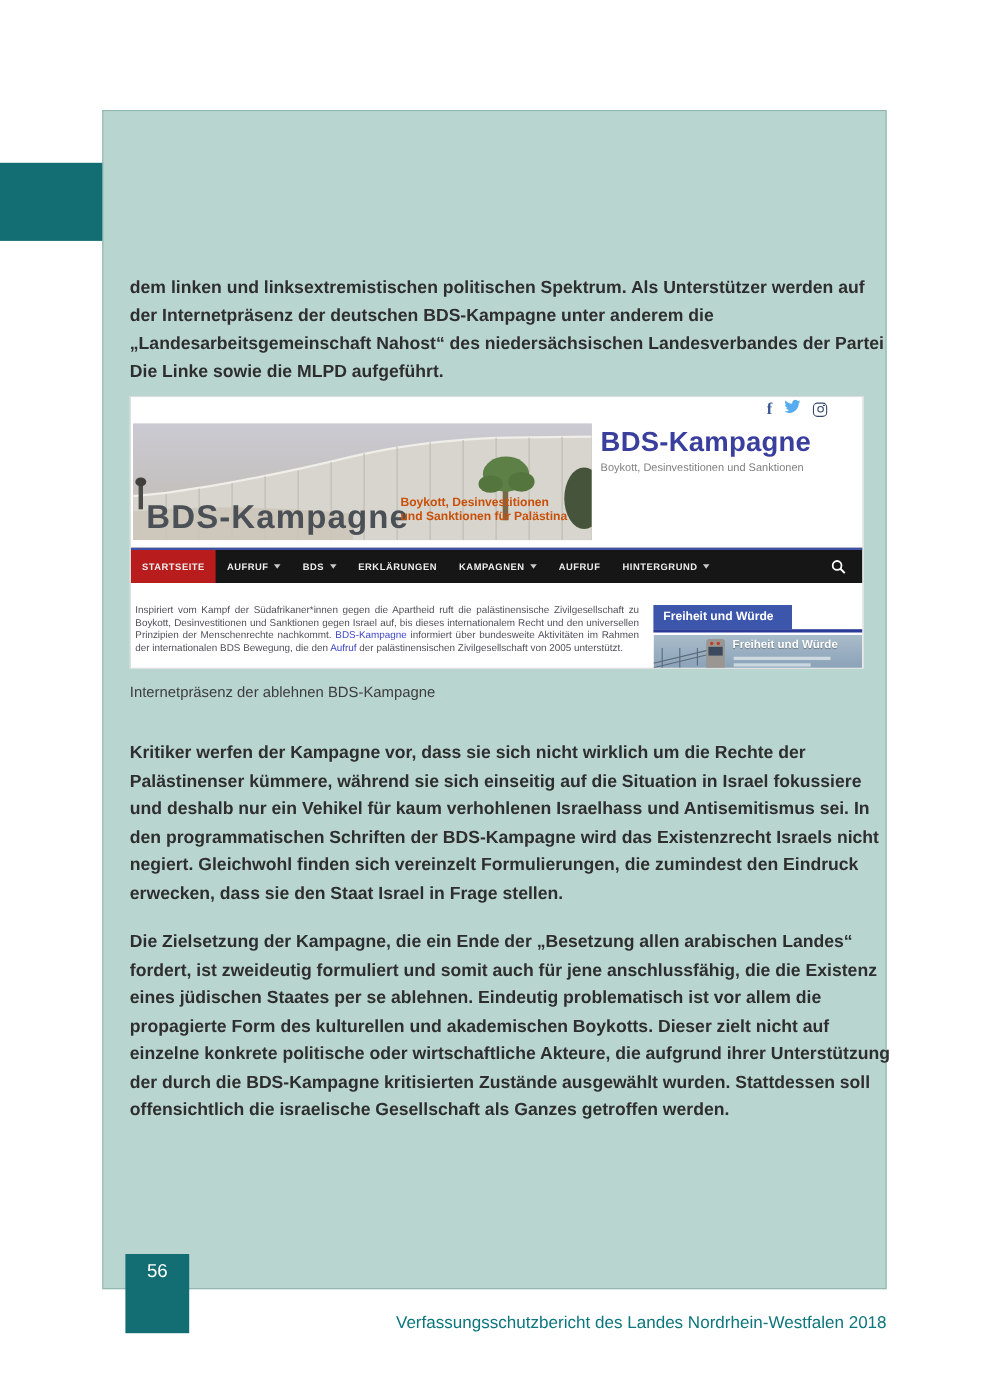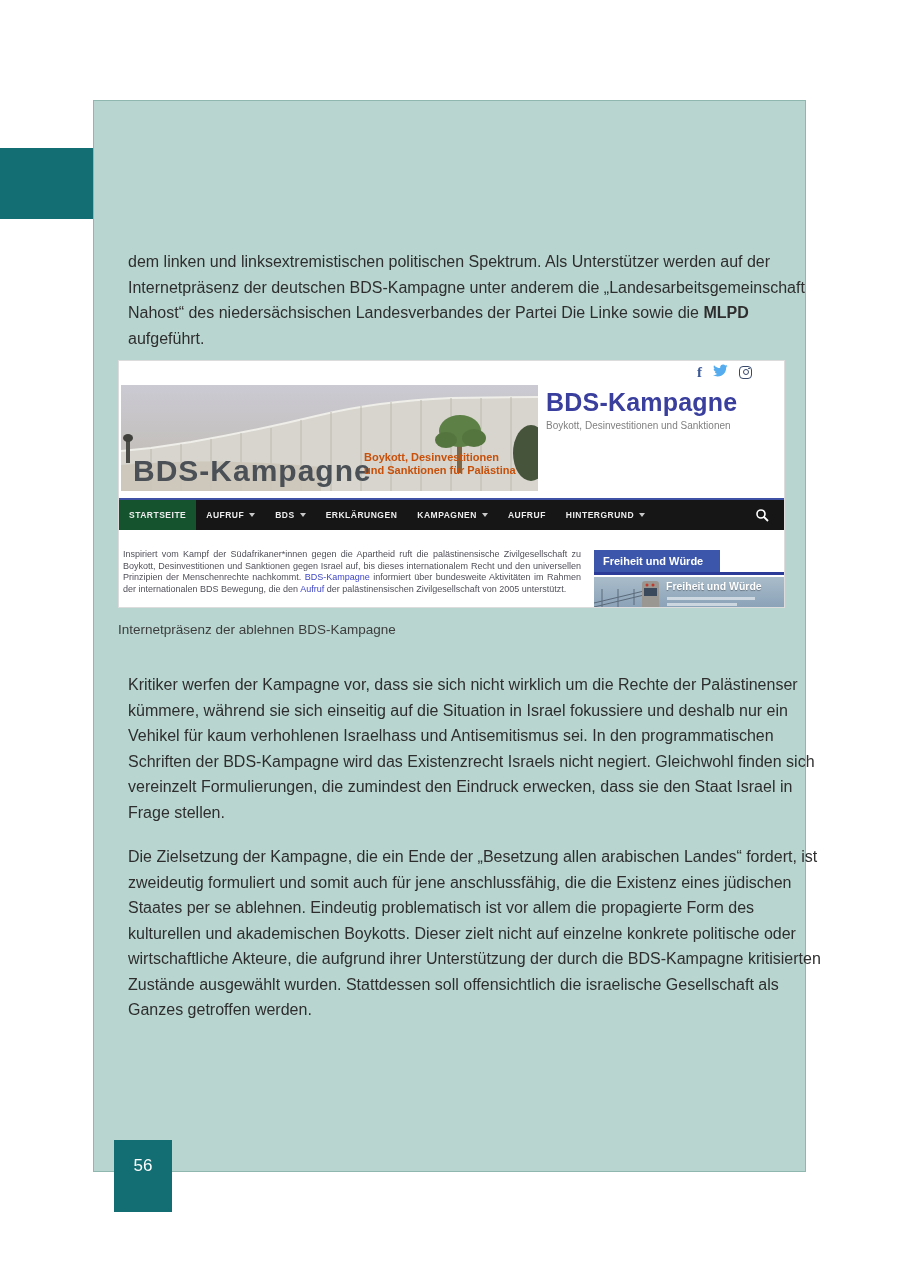--- a/index.html
+++ b/index.html
@@ -4,22 +4,22 @@
 <style>
   * { margin:0; padding:0; box-sizing:border-box; }
   body { background:#ffffff; font-family:"Liberation Sans", sans-serif; }
   .page { position:relative; width:900px; height:1272px; background:#ffffff; overflow:hidden; }
 
   .mint-panel { position:absolute; left:93px; top:100px; width:713px; height:1072px;
     background:#b8d5cf; border:1px solid #8fb6af; }
 
   .chapter-tab { position:absolute; left:0; top:148px; width:93px; height:71px; background:#136e74; }
 
-  .body-text { position:absolute; left:128px; width:695px; font-size:16px; line-height:25.5px;
-    color:#2e2e2e; text-align:left; }
+  .body-text { position:absolute; left:118px; width:695px; font-size:16px; line-height:25.5px;
+    color:#2e2e2e; text-align:left;font-weight:bold; }
   .intro { top:249px; }
   .p2 { top:672px; }
   .p3 { top:844px; }
   .p4 { top:1040px; }
 
   
   .shot { position:absolute; left:118px; top:360px; width:667px; height:248px;
     background:#ffffff; border:1px solid #dcdcdc; overflow:hidden; }
   .social { position:absolute; top:3px; right:32px; display:flex; gap:11px; align-items:center; height:16px; }
   .fb-glyph { font-family:"Liberation Serif", serif; font-weight:bold; font-size:15px; color:#3b5998; line-height:14px; }
@@ -37,21 +37,21 @@
     color:#c8500a; line-height:13px; }
 
   .site-head { position:absolute; left:427px; top:27px; }
   .site-title { font-size:25px; color:#3a3f9e; font-weight:600; letter-spacing:0.2px; }
   .site-sub { font-size:10px; color:#808080; margin-top:3px; }
 
   .shot-nav { position:absolute; left:0; top:137px; width:100%; height:32px; background:#161616;
     border-top:2px solid #3e51a4; display:flex; align-items:stretch; }
   .nav-item { display:flex; align-items:center; padding:0 10px; font-size:8.5px; font-weight:bold;
     letter-spacing:0.5px; color:#ededed; white-space:nowrap; cursor:pointer; }
-  .nav-item.active { background:#14532d; }
+  .nav-item.active { background:#b91c1c; }
   .caret { width:0; height:0; border-left:3px solid transparent; border-right:3px solid transparent;
     border-top:4px solid #c9c9c9; display:inline-block; margin-left:5px; }
   .nav-search { margin-left:auto; display:flex; align-items:center; padding:0 15px; cursor:pointer; }
 
   .shot-body { position:absolute; left:4px; top:188px; width:458px; font-size:9px; line-height:11.7px;
     text-align:justify; color:#50505a; }
   .shot-link { color:#3f46c5; }
 
   .widget-tab { position:absolute; left:475px; top:189px; width:126px; height:22px; background:#3c56ab;
     color:#ffffff; font-size:11px; font-weight:bold; line-height:22px; padding-left:9px; cursor:pointer; }
@@ -61,21 +61,21 @@
   .widget-img-title { position:absolute; left:72px; top:3px; font-size:10.5px; font-weight:bold;
     color:#ffffff; text-shadow:0 1px 1px rgba(0,0,0,0.35); white-space:nowrap; }
   .blur-bar { position:absolute; left:73px; height:3px; width:88px; background:rgba(255,255,255,0.55); }
   .blur-bar.b1 { top:20px; } .blur-bar.b2 { top:26px; width:70px; }
 
   .caption { position:absolute; left:118px; top:622px; font-size:13.5px; color:#3d3d3d; }
 
   
   .page-num-box { position:absolute; left:114px; top:1140px; width:58px; height:72px; background:#136e74;
     color:#ffffff; font-size:17px; text-align:center; }
-  .page-num-box span { display:block; margin-top:16px; }
+  .page-num-box span { display:block; margin-top:6px; }
   .section-title { position:absolute; left:205px; top:1143px; font-variant:small-caps; font-size:16.5px;
     color:#1e7478; letter-spacing:0.4px; }
   .report-title { position:absolute; right:94px; top:1194px; font-size:15.5px; color:#0c767d; }
 </style>
 </head>
 <body>
 
 <div class="page">
 
   <div class="mint-panel"></div>
@@ -207,14 +207,15 @@
   </div>
 
   <div class="caption">Internetpräsenz der ablehnen BDS-Kampagne</div>
 
   <p class="body-text p2">Kritiker werfen der Kampagne vor, dass sie sich nicht wirklich um die Rechte der Palästinenser kümmere, während sie sich einseitig auf die Situation in Israel fokussiere und deshalb nur ein Vehikel für kaum verhohlenen Israelhass und Antisemitismus sei. In den programmatischen Schriften der BDS-Kampagne wird das Existenzrecht Israels nicht negiert. Gleichwohl finden sich vereinzelt Formulierungen, die zumindest den Eindruck erwecken, dass sie den Staat Israel in Frage stellen.</p>
   <p class="body-text p3">Die Zielsetzung der Kampagne, die ein Ende der „Besetzung allen arabischen Landes“ fordert, ist zweideutig formuliert und somit auch für jene anschlussfähig, die die Existenz eines jüdischen Staates per se ablehnen. Eindeutig problematisch ist vor allem die propagierte Form des kulturellen und akademischen Boykotts. Dieser zielt nicht auf einzelne konkrete politische oder wirtschaftliche Akteure, die aufgrund ihrer Unterstützung der durch die BDS-Kampagne kritisierten Zustände ausgewählt wurden. Stattdessen soll offensichtlich die israelische Gesellschaft als Ganzes getroffen werden.</p>
 
   <div class="page-num-box">
       <span>56</span>
     </div>
+  <div class="report-title">Verfassungsschutzbericht des Landes Nordrhein-Westfalen 2018</div>
 
 </div>
 
 </body></html>

